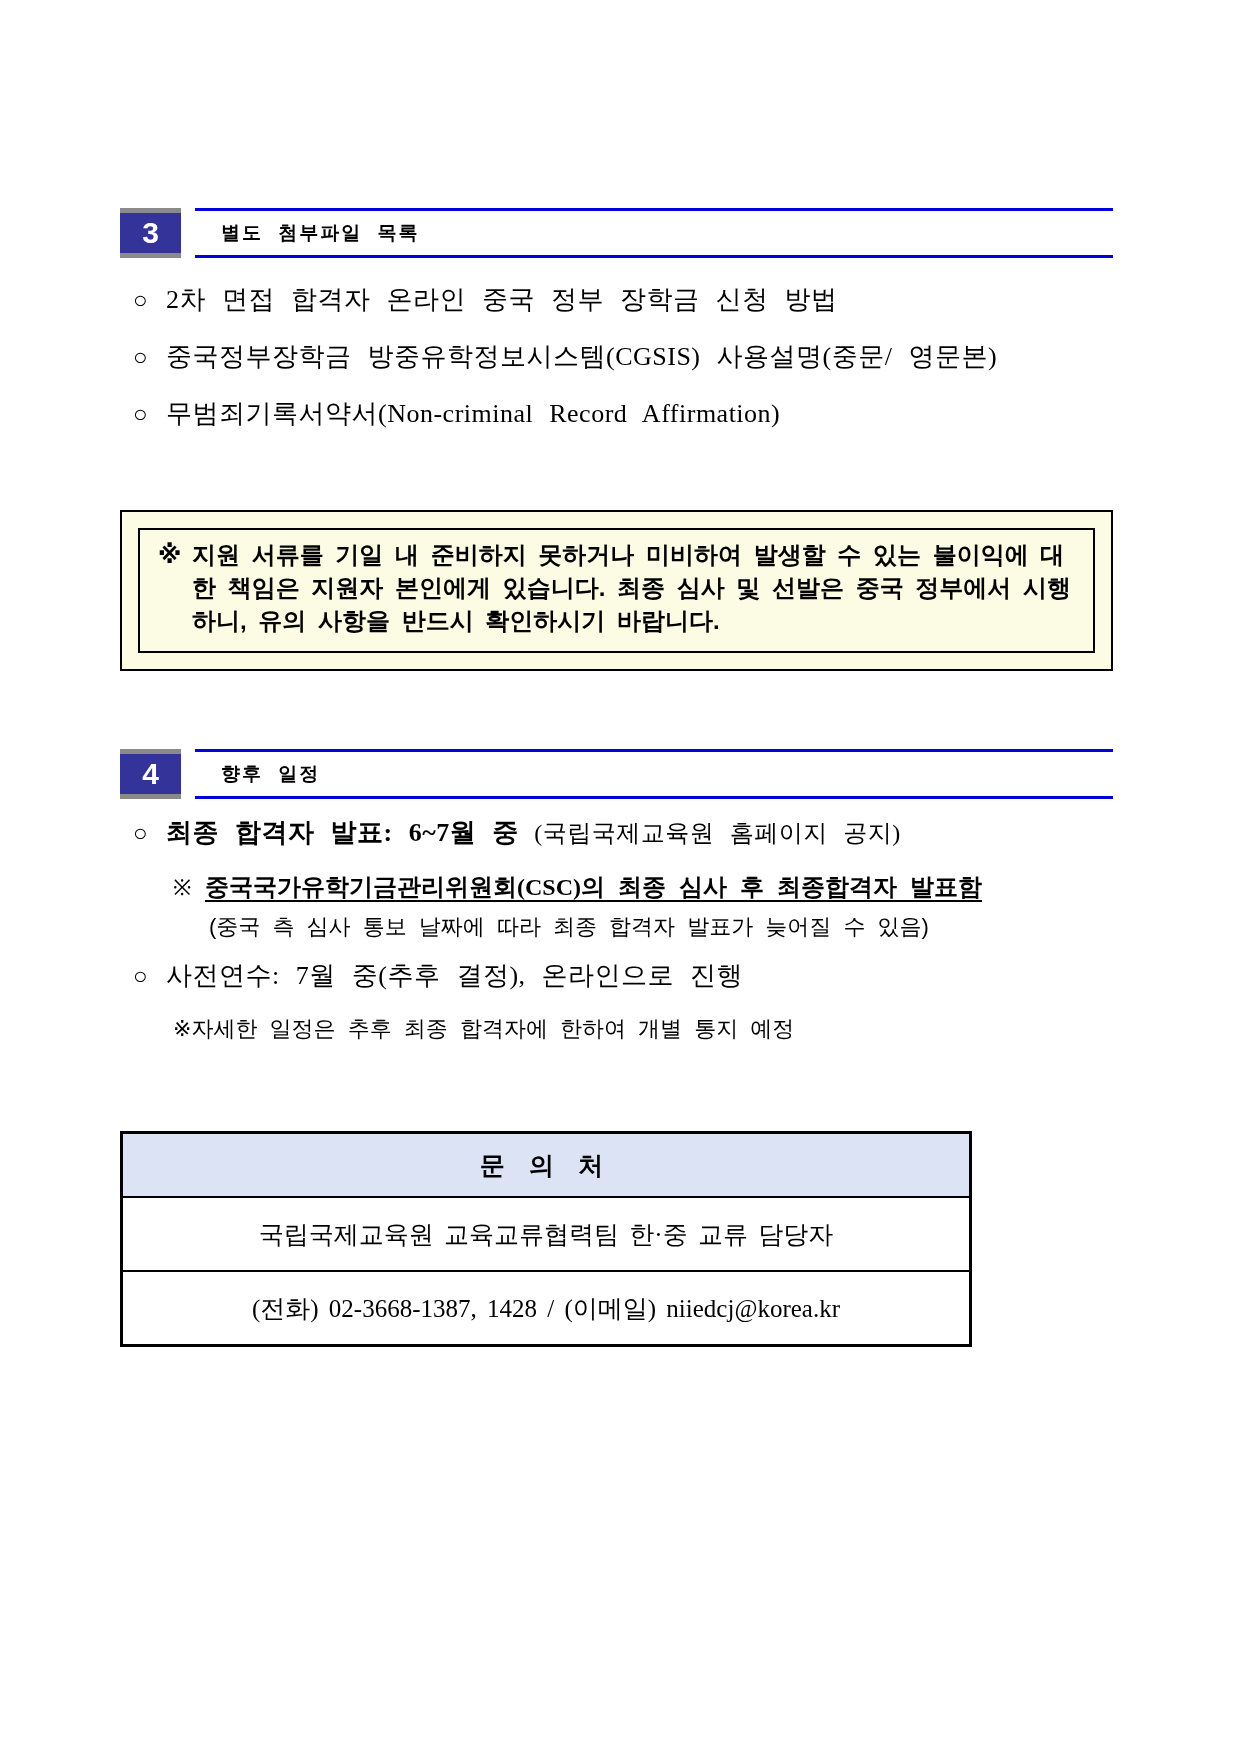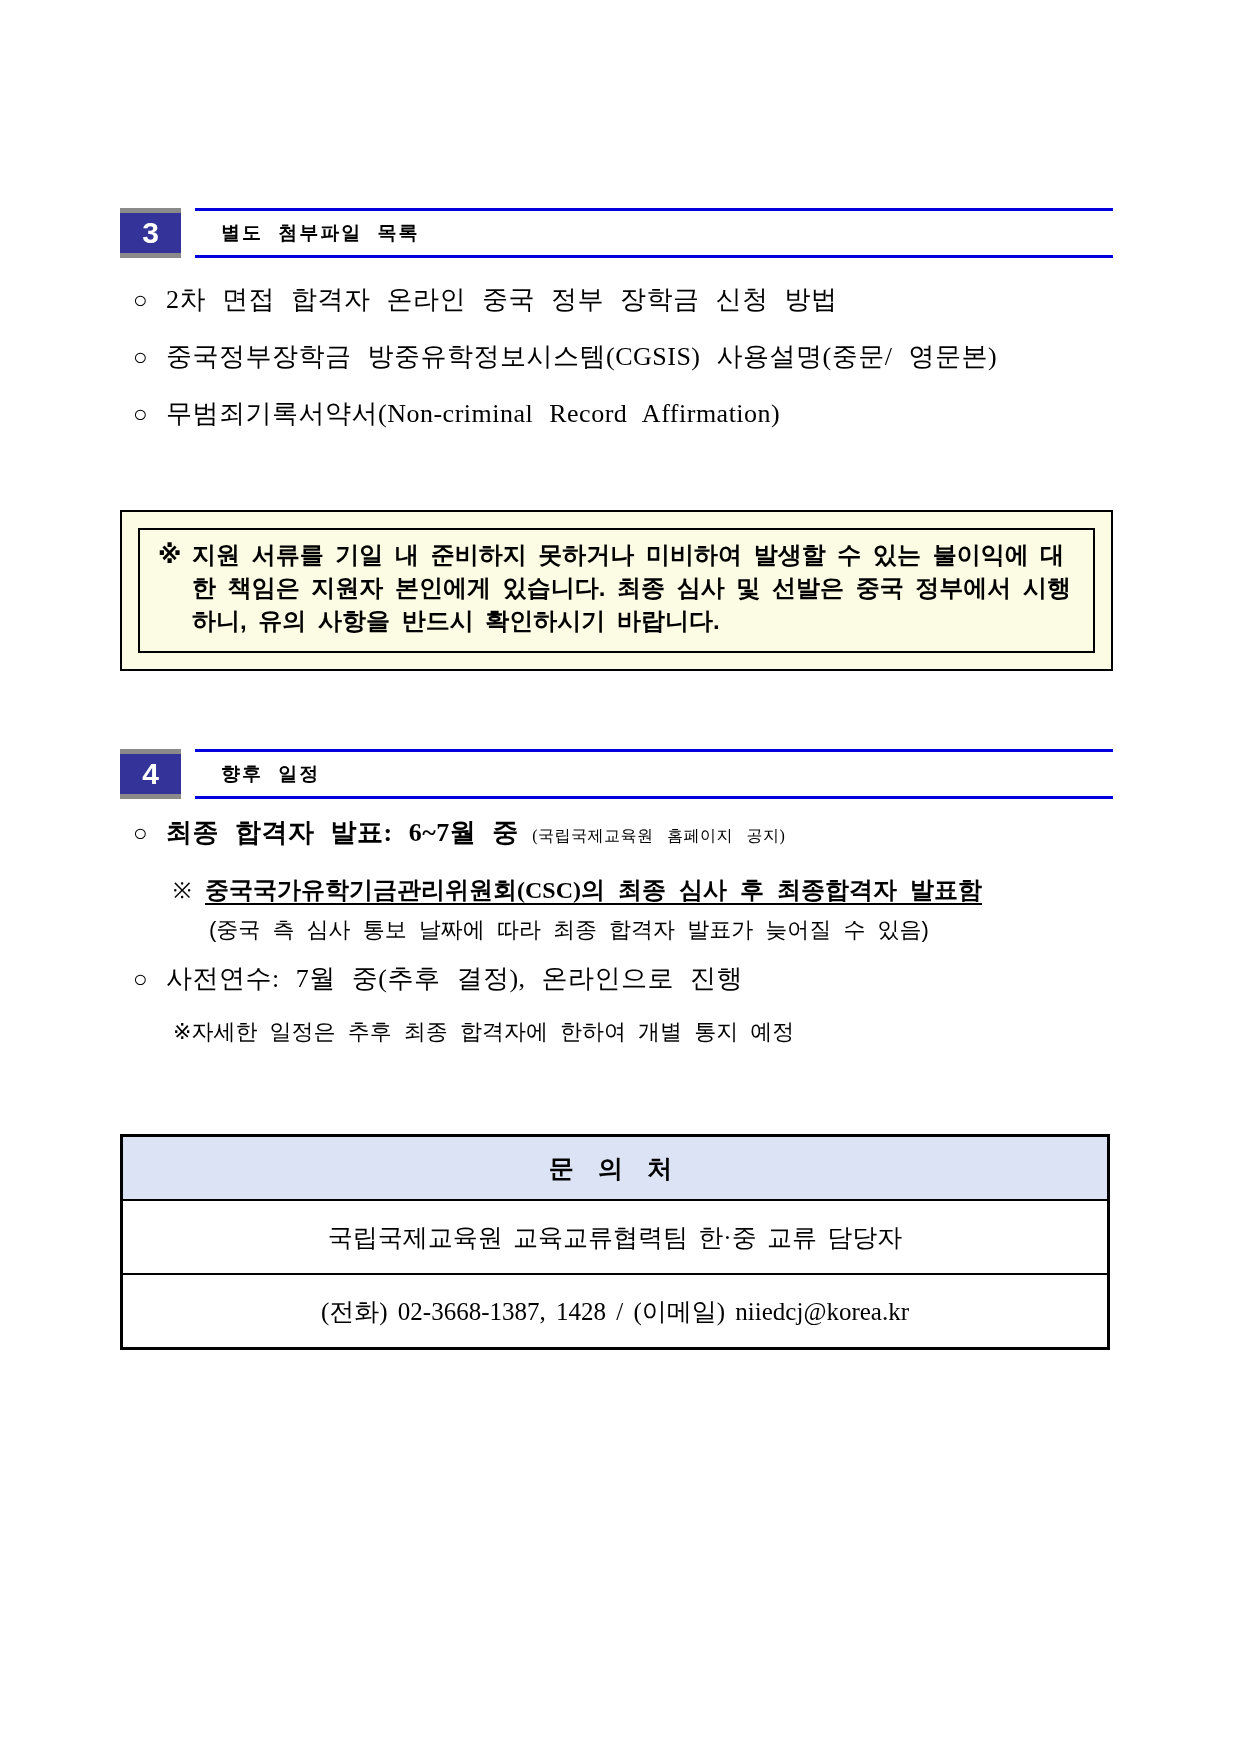--- a/index.html
+++ b/index.html
@@ -64,21 +64,21 @@
     font-family:"Liberation Sans","DejaVu Sans",sans-serif;
     font-weight:bold;font-size:24px;line-height:33px;
     word-spacing:5px;letter-spacing:0px;
     padding-left:34px;text-indent:-34px;
   }
   .notice-text .nmarker{display:inline-block;width:34px;text-indent:0;}
 
   
   .item-bold{margin-top:16px;}
   .item-bold .btext{font-weight:bold;text-align:center;}
-  .item-bold .normal{font-weight:normal;font-size:16px;}
+  .item-bold .normal{font-weight:normal;font-size:24px;}
   .sub{
     font-size:24px;line-height:30px;
     margin:10px 0 0 53px;
     word-spacing:7px;
   }
   .sub .marker{display:inline-block;width:32px;font-size:22px;}
   .sub-underline .stext{
     font-weight:bold;
     text-decoration:underline;
     text-underline-offset:5px;
@@ -93,21 +93,21 @@
     font-family:"Liberation Sans","DejaVu Sans",sans-serif;
     font-size:22px;line-height:28px;
     margin:16px 0 0 53px;word-spacing:6px;
   }
   .sub-note + .sub-note{margin-top:12px;}
   .item2{margin-top:17px;}
 
   
   .contact{
     margin-top:88px;
-    width:990px;
+    width:852px;
     border-collapse:collapse;
     border:3px solid #000;
     text-align:center;
     font-size:25px;
   }
   .contact th{
     background:#dbe3f4;
     height:60px;
     font-weight:bold;letter-spacing:9px;
     border-bottom:2px solid #000;

